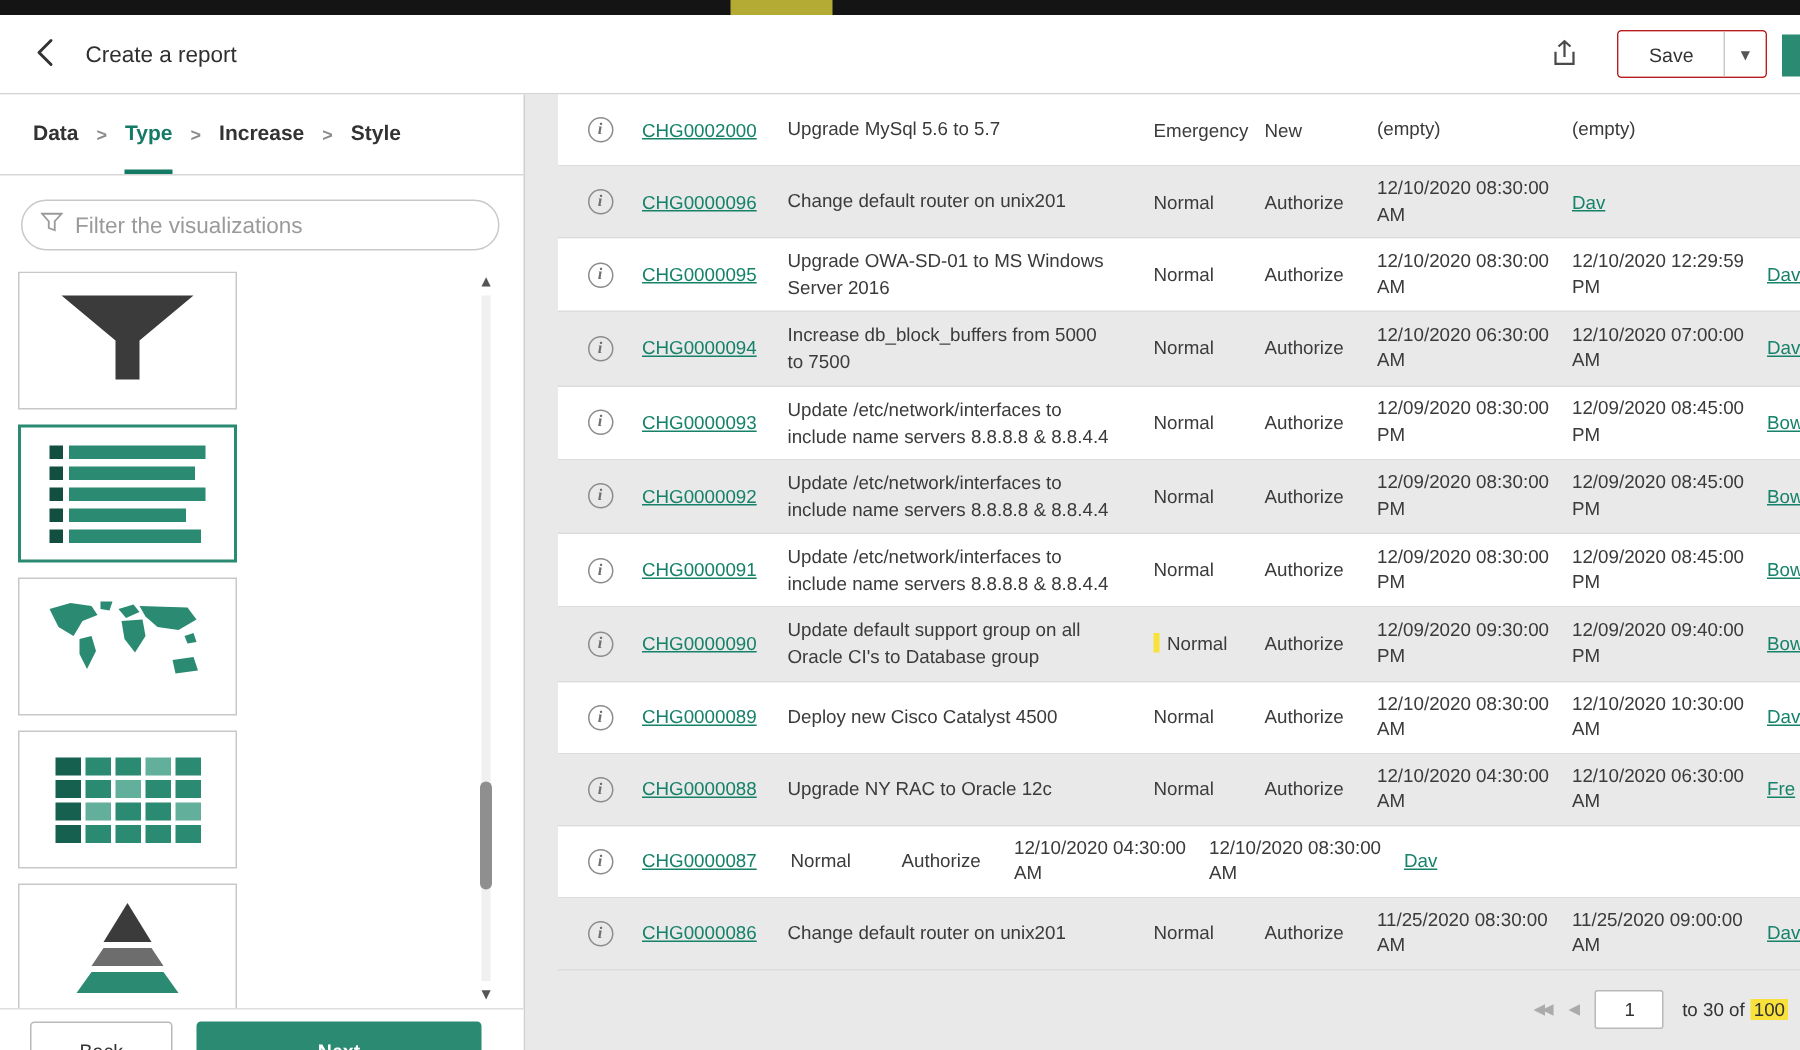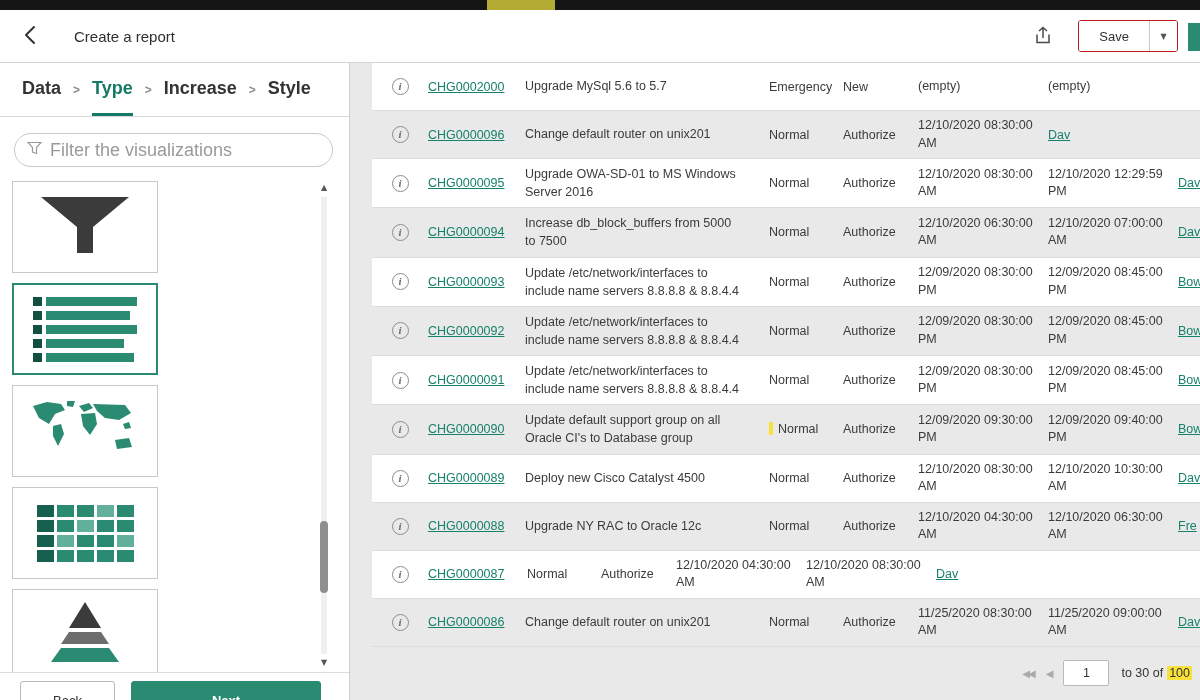--- a/index.html
+++ b/index.html
@@ -10,38 +10,38 @@
   .screen { position:relative; width:1200px; height:700px; overflow:hidden; }
 
   
   .topbar { position:absolute; top:0; left:0; width:1200px; height:10px; background:#141414; }
   .topbar-accent { position:absolute; top:0; left:487px; width:68px; height:10px; background:#b3ab33; }
 
   
   .header { position:absolute; top:10px; left:0; width:1200px; height:53px; background:#fff;
             border-bottom:1px solid #d4d4d4; display:flex; align-items:center; padding:0 0 0 16px; }
   .back-btn { width:30px; height:30px; background:none; border:none; cursor:pointer; display:flex; align-items:center; justify-content:center; }
-  .page-title { font-size:15px; color:#2f2f2f; margin-left:28px; }
+  .page-title { font-size:15px; color:#2f2f2f; margin-left:11px; }
   .header-right { margin-left:auto; display:flex; align-items:center; gap:26px; margin-right:22px; }
   .icon-btn { background:none; border:none; cursor:pointer; display:flex; align-items:center; }
   .save-group { display:flex; align-items:stretch; border:1px solid #b91c1c; border-radius:3px; overflow:hidden; background:#fff; height:32px; }
   .save-main { border:none; background:#fff; padding:0 20px; font-size:13px; color:#333; cursor:pointer; font-family:inherit; }
   .save-caret { border:none; border-left:1px solid #c9c9c9; background:#fff; width:28px; cursor:pointer; font-size:8px; color:#555; }
   .edge-btn { position:absolute; right:0; top:13px; width:12px; height:28px; background:#2a8a72; border:none; }
 
   
   .sidebar { position:absolute; top:63px; left:0; width:350px; height:637px; background:#fff; border-right:1px solid #cfcfcf; }
   .steps { height:54px; border-bottom:1px solid #d8d8d8; display:flex; align-items:stretch; gap:12px; padding:0 22px; }
-  .step { display:flex; align-items:center; font-size:18px; font-weight:bold; color:#333; border-bottom:3px solid transparent; cursor:pointer; }
+  .step { display:flex; align-items:center; font-size:14px; font-weight:bold; color:#333; border-bottom:3px solid transparent; cursor:pointer; }
   .step.active { color:#157a65; border-bottom-color:#157a65; }
   .step-sep { display:flex; align-items:center; color:#8a8a8a; font-size:12px; font-weight:bold; }
 
   .filter-pill { margin:16px 16px 0 14px; height:34px; border:1px solid #c9c9c9; border-radius:17px;
                  display:flex; align-items:center; gap:8px; padding:0 12px; background:#fff; }
-  .filter-pill input { border:none; outline:none; flex:1; font-size:18px; font-family:inherit; color:#4c1d95; background:transparent; }
+  .filter-pill input { border:none; outline:none; flex:1; font-size:15px; font-family:inherit; color:#4c1d95; background:transparent; }
   .filter-pill input::placeholder { color:#9a9a9a; }
 
   .viz-scroller { position:absolute; top:118px; left:0; right:0; height:491px; overflow:hidden; }
   .viz-box { width:146px; min-height:92px; height:92px; margin:0 0 10px 12px; border:1px solid #c8c8c8;
              background:#fff; display:flex; align-items:center; justify-content:center; cursor:pointer; }
   .viz-box.selected { border:2px solid #2a8a72; }
   .list-icon { width:104px; display:flex; flex-direction:column; gap:5px; }
   .list-row { display:flex; align-items:center; gap:4px; }
   .list-bullet { width:9px; height:9px; background:#134f41; flex:none; }
   .list-bar { height:9px; background:#2a8a72; }

